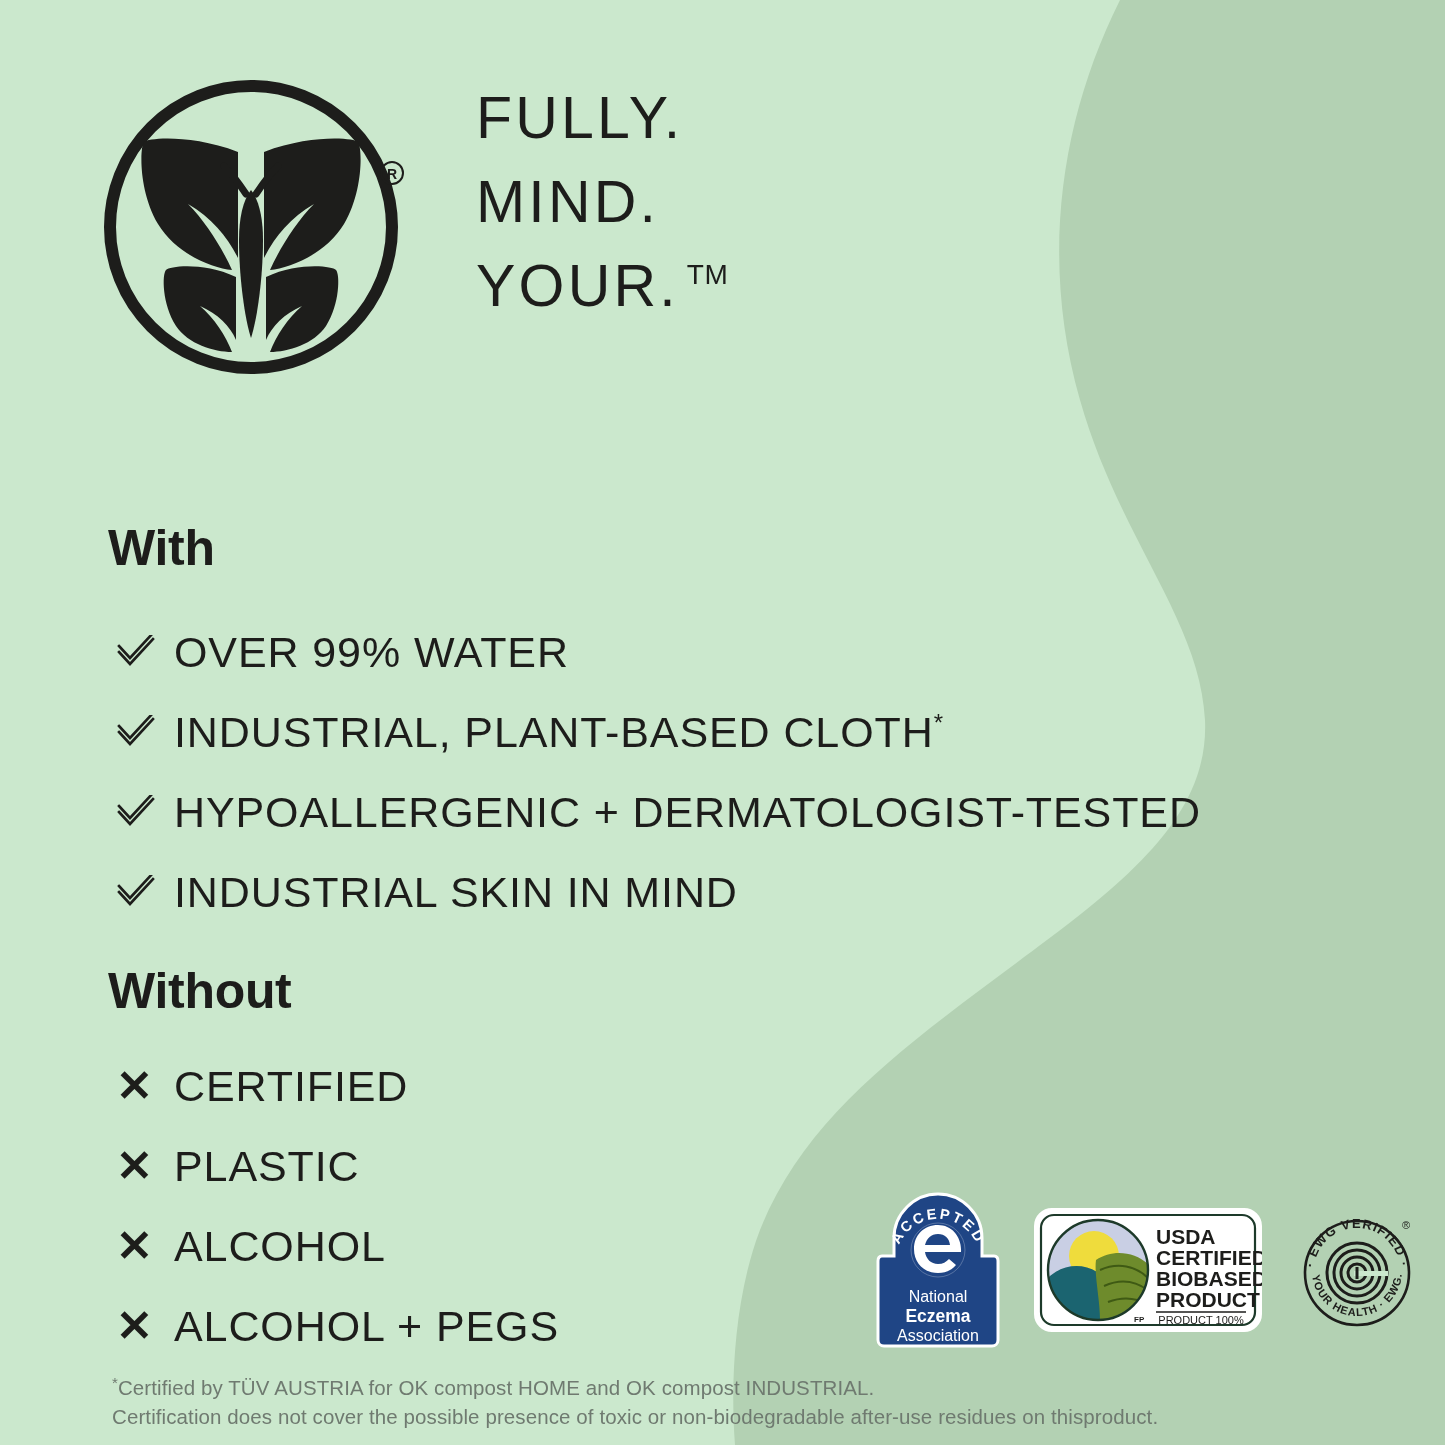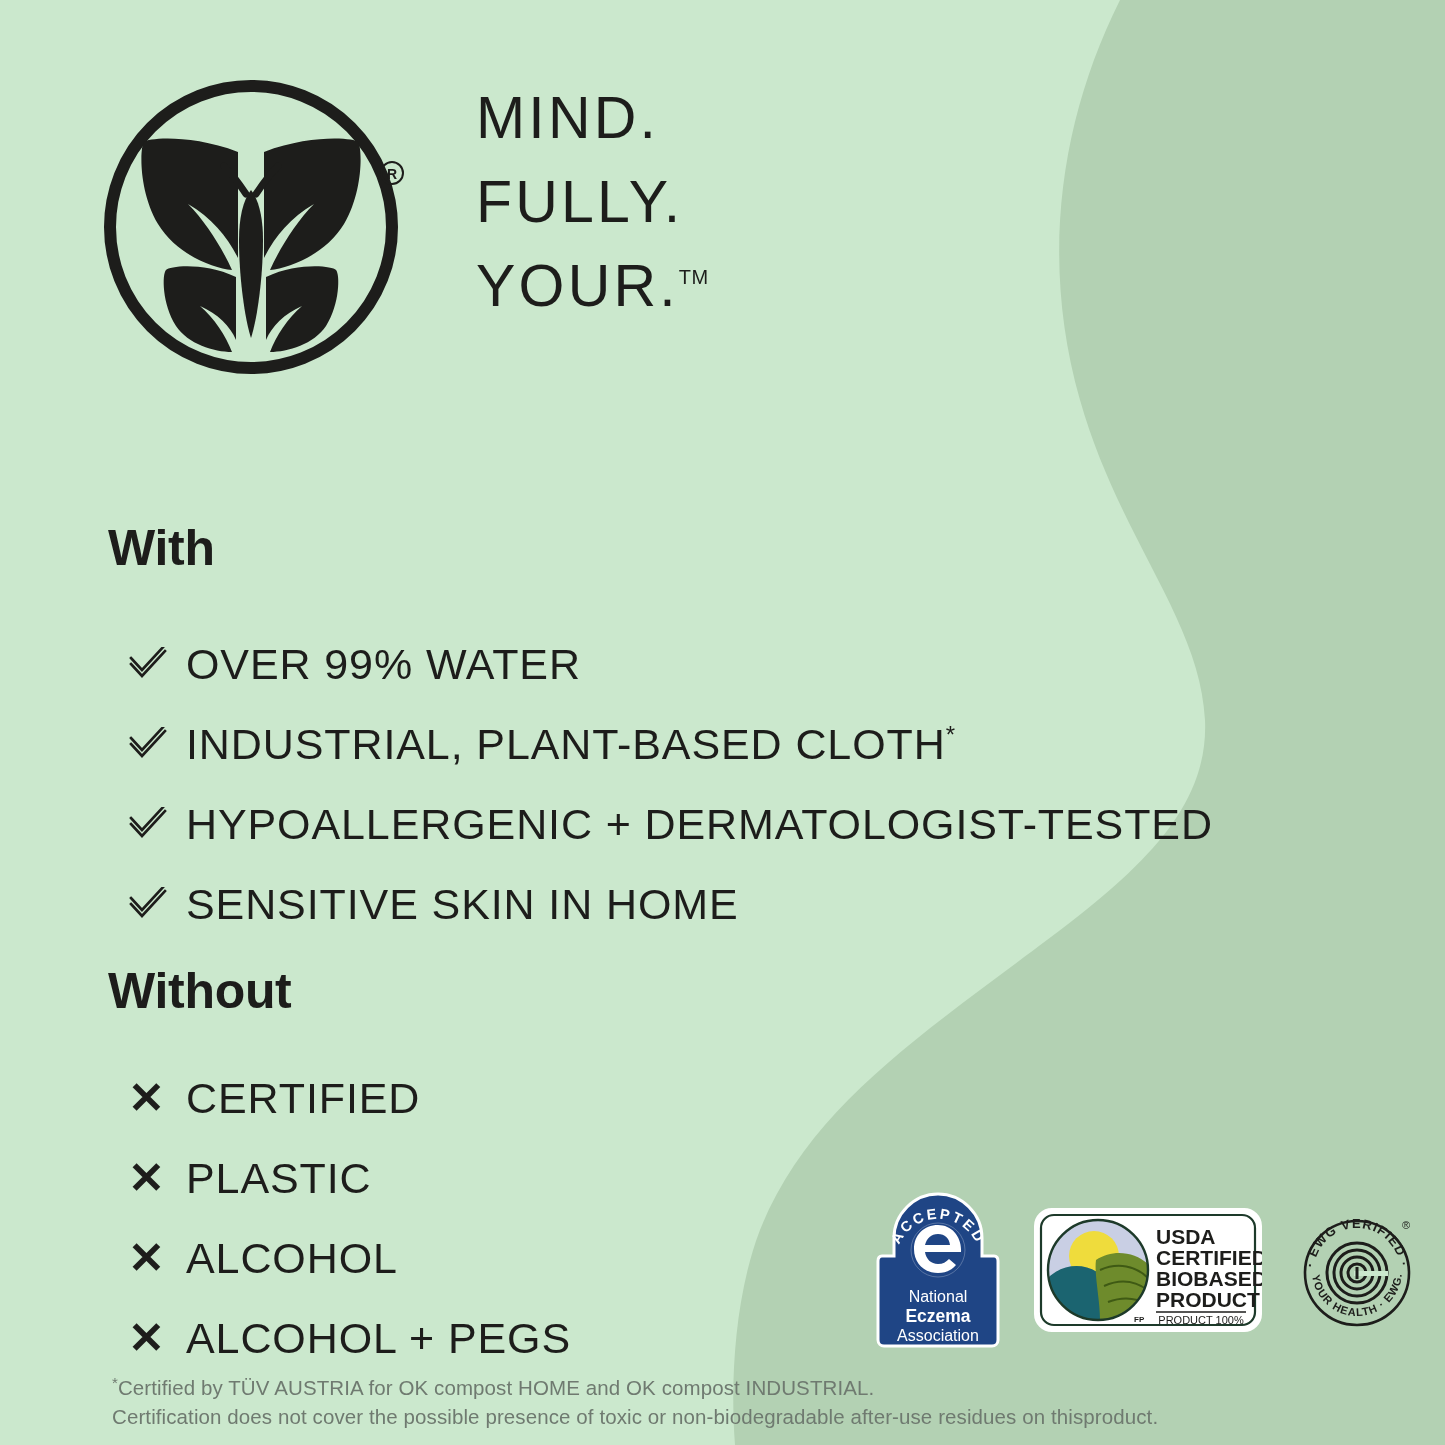--- a/index.html
+++ b/index.html
@@ -55,41 +55,42 @@
     font-size: 59px;
     font-weight: 500;
     letter-spacing: 3.2px;
     white-space: nowrap;
     display: block;
     margin-bottom: 26px;
     font-family: "Liberation Sans", sans-serif;
   }
   .headline-line:last-child { margin-bottom: 0; }
   .tm {
-    font-size: 20px;
+    font-size: 28px;
     letter-spacing: 0.5px;
     vertical-align: 22px;
+    margin-left: 8px;
   }
 
   
   .section-heading {
     position: absolute;
     font-size: 50px;
     font-weight: 700;
     letter-spacing: -0.3px;
     color: #1d1d1b;
   }
   #with-heading   { left: 108px; top: 519px; }
   #without-heading{ left: 108px; top: 962px; }
 
   
   .bullet-list {
     position: absolute;
     left: 112px;
-    margin: 16px;
+    margin: 4px;
     padding: 0;
     list-style: none;
   }
   #with-list    { top: 608px; }
   #without-list { top: 1042px; }
 
   .bullet-row {
     display: flex;
     align-items: center;
     height: 80px;
@@ -186,22 +187,22 @@
       <path d="M150,122 C142,110 134,100 128,94" fill="none" stroke="#1d1d1b" stroke-width="7" stroke-linecap="round"></path>
       <path d="M160,122 C168,110 176,100 182,94" fill="none" stroke="#1d1d1b" stroke-width="7" stroke-linecap="round"></path>
     </svg>
 
     <svg id="reg-mark" viewBox="0 0 26 26">
       <circle cx="13" cy="13" r="11" fill="none" stroke="#1d1d1b" stroke-width="2"></circle>
       <text x="13" y="18.5" text-anchor="middle" font-family="Liberation Sans, sans-serif" font-size="14" font-weight="700" fill="#1d1d1b">R</text>
     </svg>
 
     <div id="headline">
+      <span class="headline-line">FULLY.</span>
       <span class="headline-line">MIND.</span>
-      <span class="headline-line">FULLY.</span>
       <span class="headline-line"><span>YOUR.</span><span class="tm">TM</span></span>
     </div>
   </div>
 
   <div id="with-heading" class="section-heading">With</div>
 
   <ul id="with-list" class="bullet-list">
     <li class="bullet-row">
       <span class="bullet-mark">
         <svg class="check-glyph" viewBox="0 0 40 34">
@@ -229,21 +230,21 @@
       </span>
       <span class="bullet-label"><span>HYPOALLERGENIC + DERMATOLOGIST-TESTED</span><span class="sup"></span></span>
     </li>
     <li class="bullet-row">
       <span class="bullet-mark">
         <svg class="check-glyph" viewBox="0 0 40 34">
             <path d="M3,17 L14,29 L37,4" fill="none" stroke="#1d1d1b" stroke-width="2.6" stroke-linecap="square" stroke-linejoin="miter"></path>
             <path d="M3,11 L14,23 L37,-2" fill="none" stroke="#1d1d1b" stroke-width="2.6" stroke-linecap="square" stroke-linejoin="miter"></path>
           </svg>
       </span>
-      <span class="bullet-label"><span>SENSITIVE SKIN IN HOME</span><span class="sup"></span></span>
+      <span class="bullet-label"><span>INDUSTRIAL SKIN IN MIND</span><span class="sup"></span></span>
     </li>
   </ul>
 
   <div id="without-heading" class="section-heading">Without</div>
 
   <ul id="without-list" class="bullet-list">
     <li class="bullet-row">
       <span class="bullet-mark">
           <span class="cross-glyph">✕</span>
         </span>

